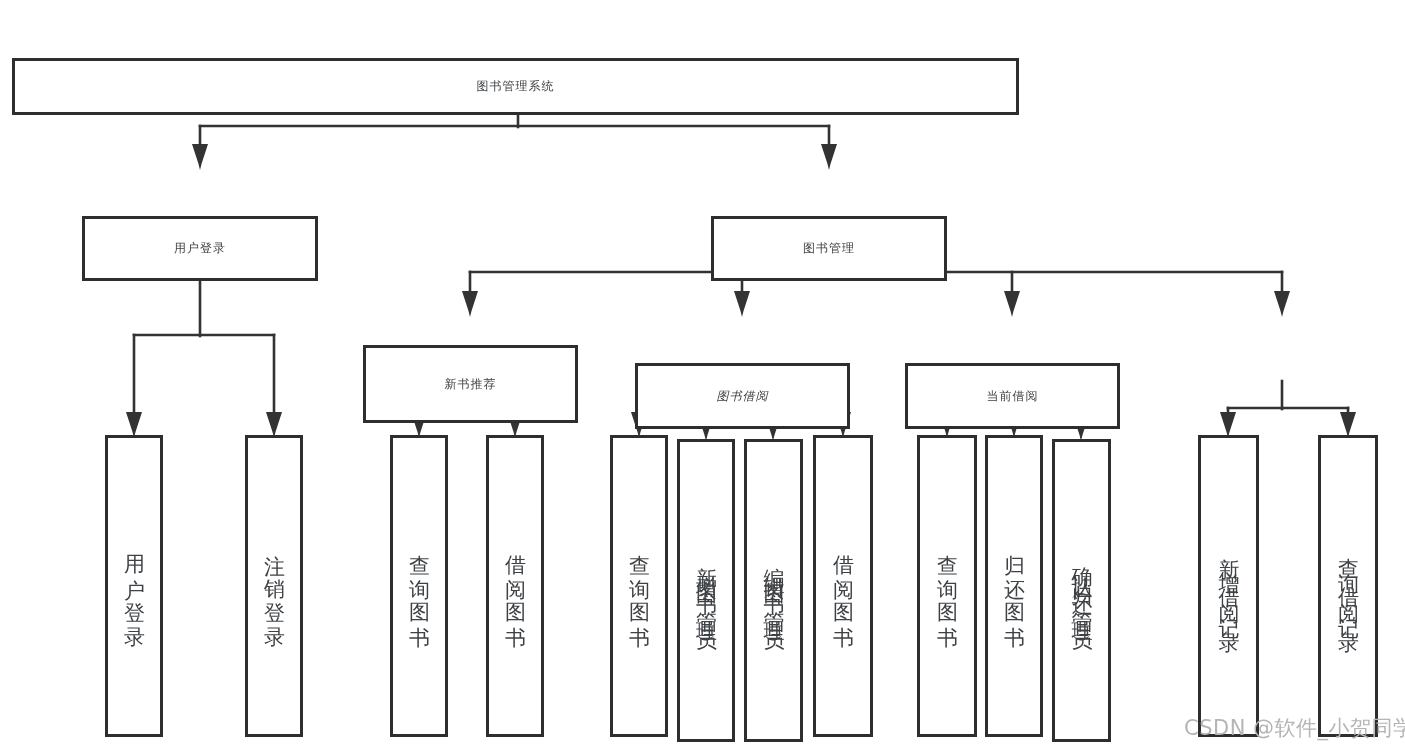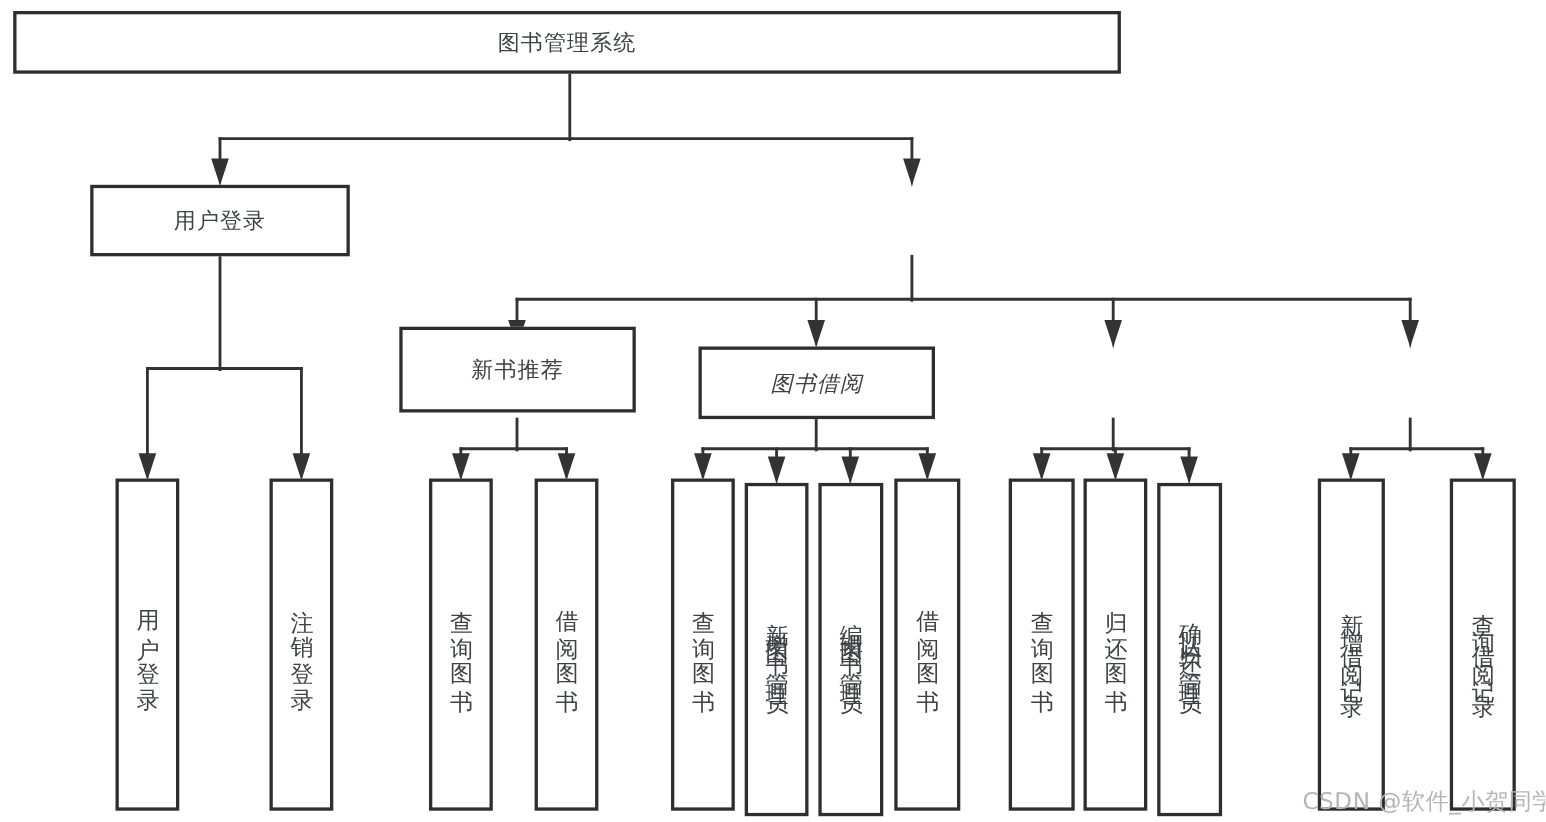--- a/index.html
+++ b/index.html
@@ -18,23 +18,24 @@
     box-sizing:border-box;
     background:#ffffff;
     border:3px solid #2e2e2e;
     display:flex;
     align-items:center;
     justify-content:center;
     color:#3f4245;
     z-index:2;
   }
   .hbox{
-    font-size:20px;
+    font-size:12px;
     letter-spacing:1px;
     white-space:nowrap;
+    margin-top:48px;
   }
   .vbox{
     writing-mode:vertical-rl;
     text-orientation:mixed;
     font-size:21px;
     line-height:1;
     white-space:nowrap;
   }
   .v4{letter-spacing:24px;}
   .v6{letter-spacing:15px;}
@@ -109,26 +110,32 @@
       <polygon points="1340,412 1356,412 1349.5,432 1348,438 1346.5,432" fill="#333333"></polygon>
     </svg>
 
   <div class="node hbox" style="left:12px;top:10px;width:1007px;height:57px;">
     <span>图书管理系统</span>
   </div>
 
   <div class="node hbox" style="left:82px;top:168px;width:236px;height:65px;">
     <span>用户登录</span>
   </div>
+  <div class="node hbox" style="left:711px;top:168px;width:236px;height:65px;">
+    <span>图书管理</span>
+  </div>
 
   <div class="node hbox" style="left:363px;top:297px;width:215px;height:78px;">
     <span>新书推荐</span>
   </div>
   <div class="node hbox" style="left:635px;top:315px;width:215px;height:66px;font-style:italic;">
     <span>图书借阅</span>
+  </div>
+  <div class="node hbox" style="left:905px;top:315px;width:215px;height:66px;">
+    <span>当前借阅</span>
   </div>
 
   <div class="node vbox v4" style="left:105px;top:435px;width:58px;height:302px;">
     <span>用户登录</span>
   </div>
   <div class="node vbox v4" style="left:245px;top:435px;width:58px;height:302px;">
     <span>注销登录</span>
   </div>
 
   <div class="node vbox v4" style="left:390px;top:435px;width:58px;height:302px;">

